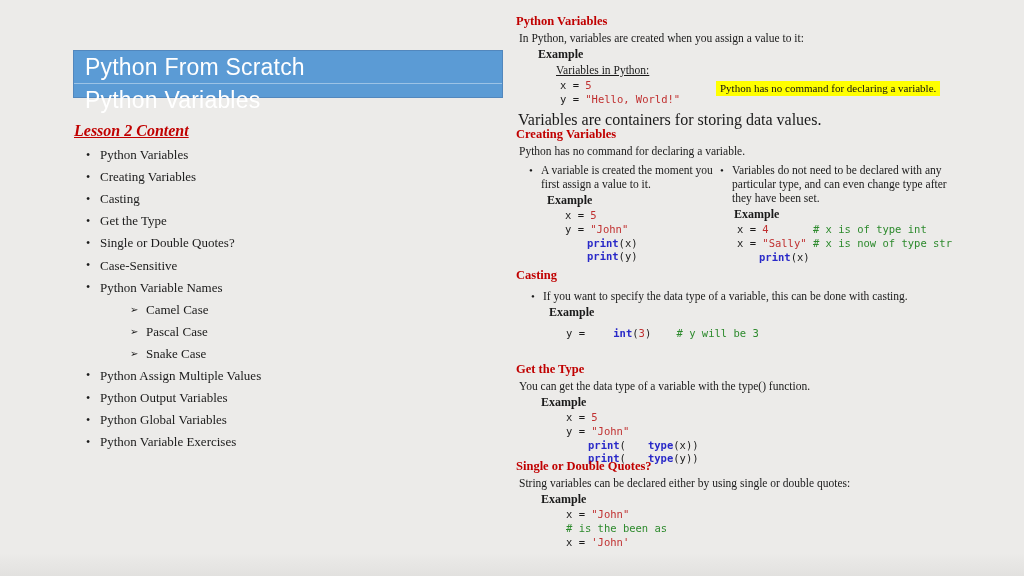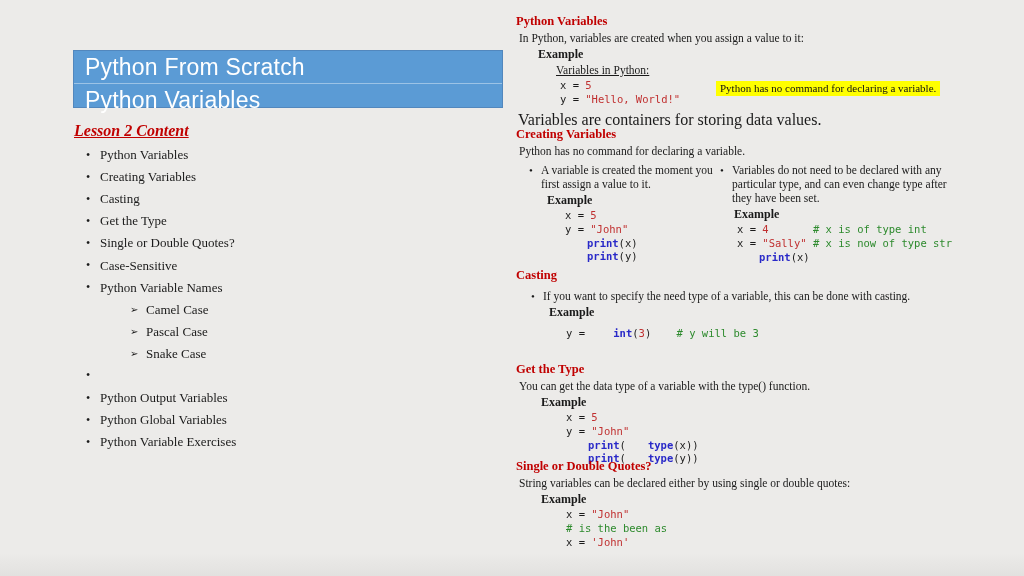--- a/index.html
+++ b/index.html
@@ -4,21 +4,21 @@
 <style>
   html,body{margin:0;padding:0;}
   body{
     width:1024px;height:576px;position:relative;overflow:hidden;
     background:linear-gradient(#ECEBE9 0%,#ECEBE9 96%,#E2E1DF 100%);
     font-family:"Liberation Serif",serif;color:#1a1a1a;
     -webkit-font-smoothing:antialiased;
   }
   
   .banner{
-    position:absolute;left:73px;top:50px;width:430px;height:58px;
+    position:absolute;left:73px;top:50px;width:430px;height:48px;
     background:var(--banner-bg,#5B9BD5);
     border:1px solid rgba(70,110,160,.45);
     box-sizing:border-box;
     font-family:"Liberation Sans",sans-serif;color:#fff;
   }
   .banner-line{height:32px;line-height:32px;padding-left:11px;font-size:23px;font-weight:400;letter-spacing:.2px;white-space:nowrap;}
   .banner-line.first{border-bottom:1px solid rgba(255,255,255,.4);}
   
   .lesson-header{
     position:absolute;left:74px;top:122px;
@@ -118,20 +118,21 @@
     <div class="toc-subitem">
       <span class="toc-arrow">➢</span>
       <span class="toc-label">Pascal Case</span>
     </div>
     <div class="toc-subitem">
       <span class="toc-arrow">➢</span>
       <span class="toc-label">Snake Case</span>
     </div>
     <div class="toc-item">
       <span class="toc-bullet">•</span>
+      <span class="toc-label">Python Assign Multiple Values</span>
     </div>
     <div class="toc-item">
       <span class="toc-bullet">•</span>
       <span class="toc-label">Python Output Variables</span>
     </div>
     <div class="toc-item">
       <span class="toc-bullet">•</span>
       <span class="toc-label">Python Global Variables</span>
     </div>
     <div class="toc-item">
@@ -184,21 +185,21 @@
             <div class="code-line"><span class="tk-k">print</span><span>(x)</span></div>
           </div>
       </div>
     </div>
   </div>
 
   <div class="sec sec3">
     <div class="sec-heading">Casting</div>
     <div class="brow brow-cast">
       <span class="bmark">•</span>
-      <span class="btext">If you want to specify the need type of a variable, this can be done with casting.</span>
+      <span class="btext">If you want to specify the data type of a variable, this can be done with casting.</span>
     </div>
     <div class="example ex-cast">Example</div>
     <div class="code-block code-cast">
         <div class="code-line"><span>y = </span><span class="tk-k">int</span><span>(</span><span class="tk-v">3</span><span>)    </span><span class="tk-c"># y will be 3</span></div>
       </div>
   </div>
 
   <div class="sec sec4">
     <div class="sec-heading">Get the Type</div>
     <div class="body-text">You can get the data type of a variable with the type() function.</div>

